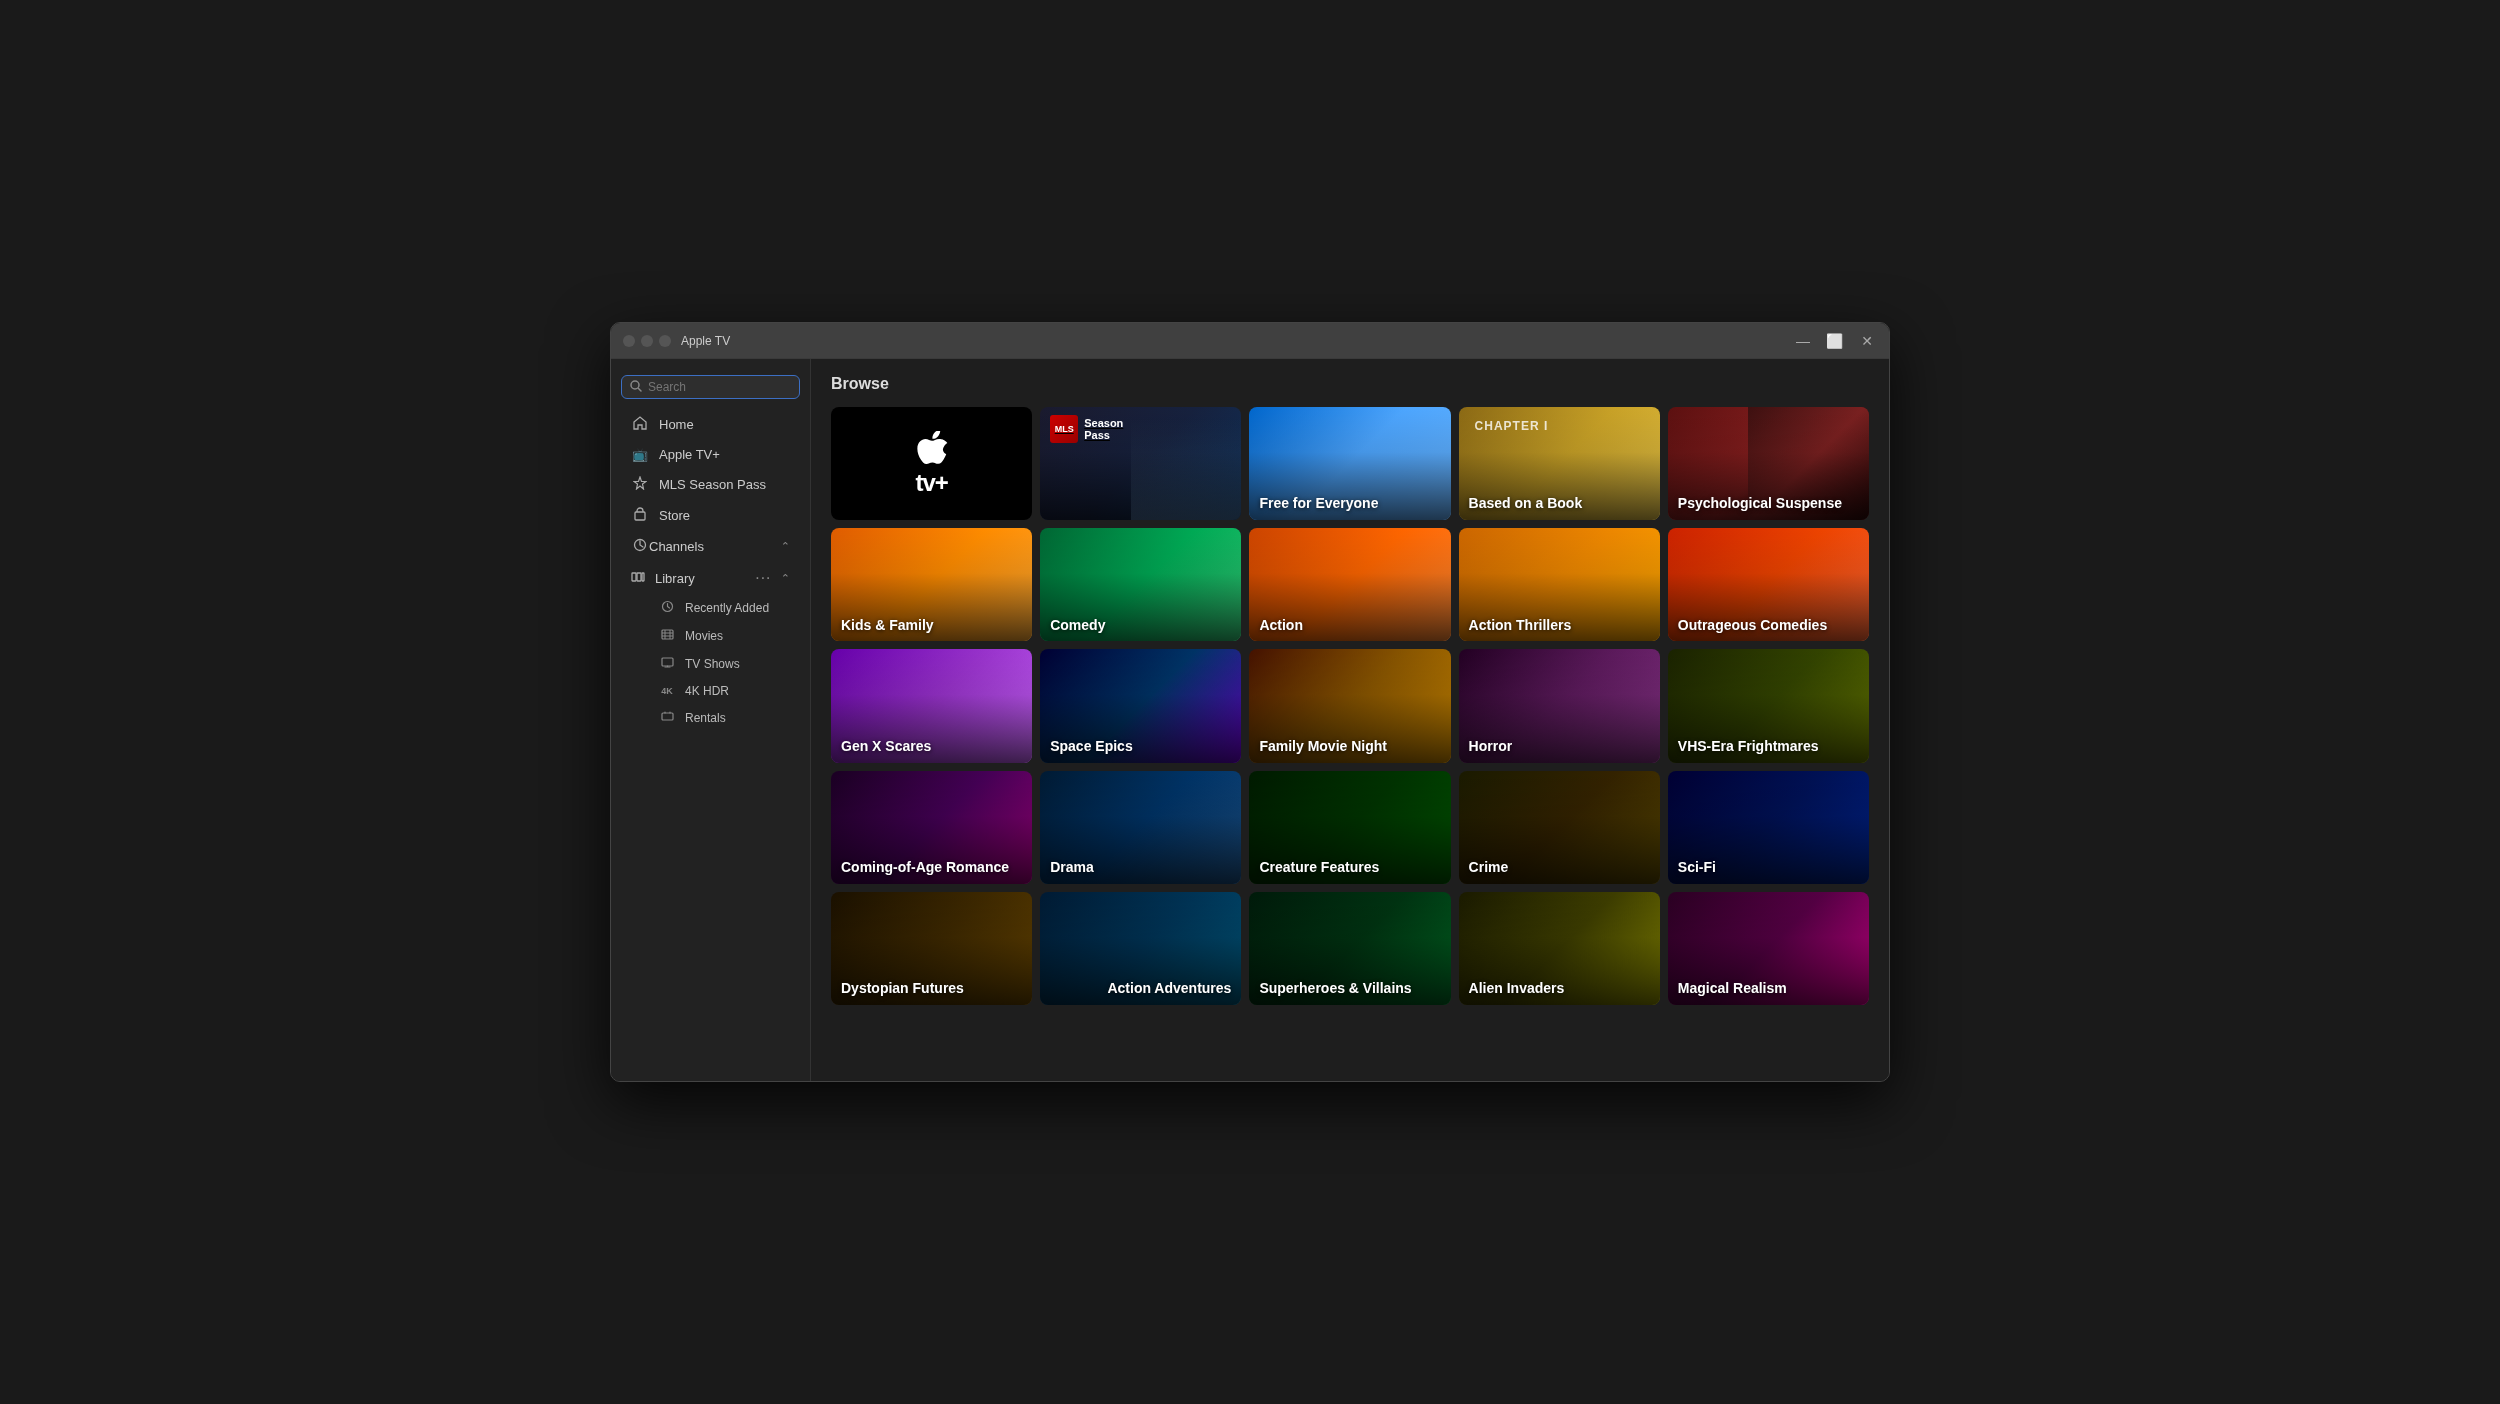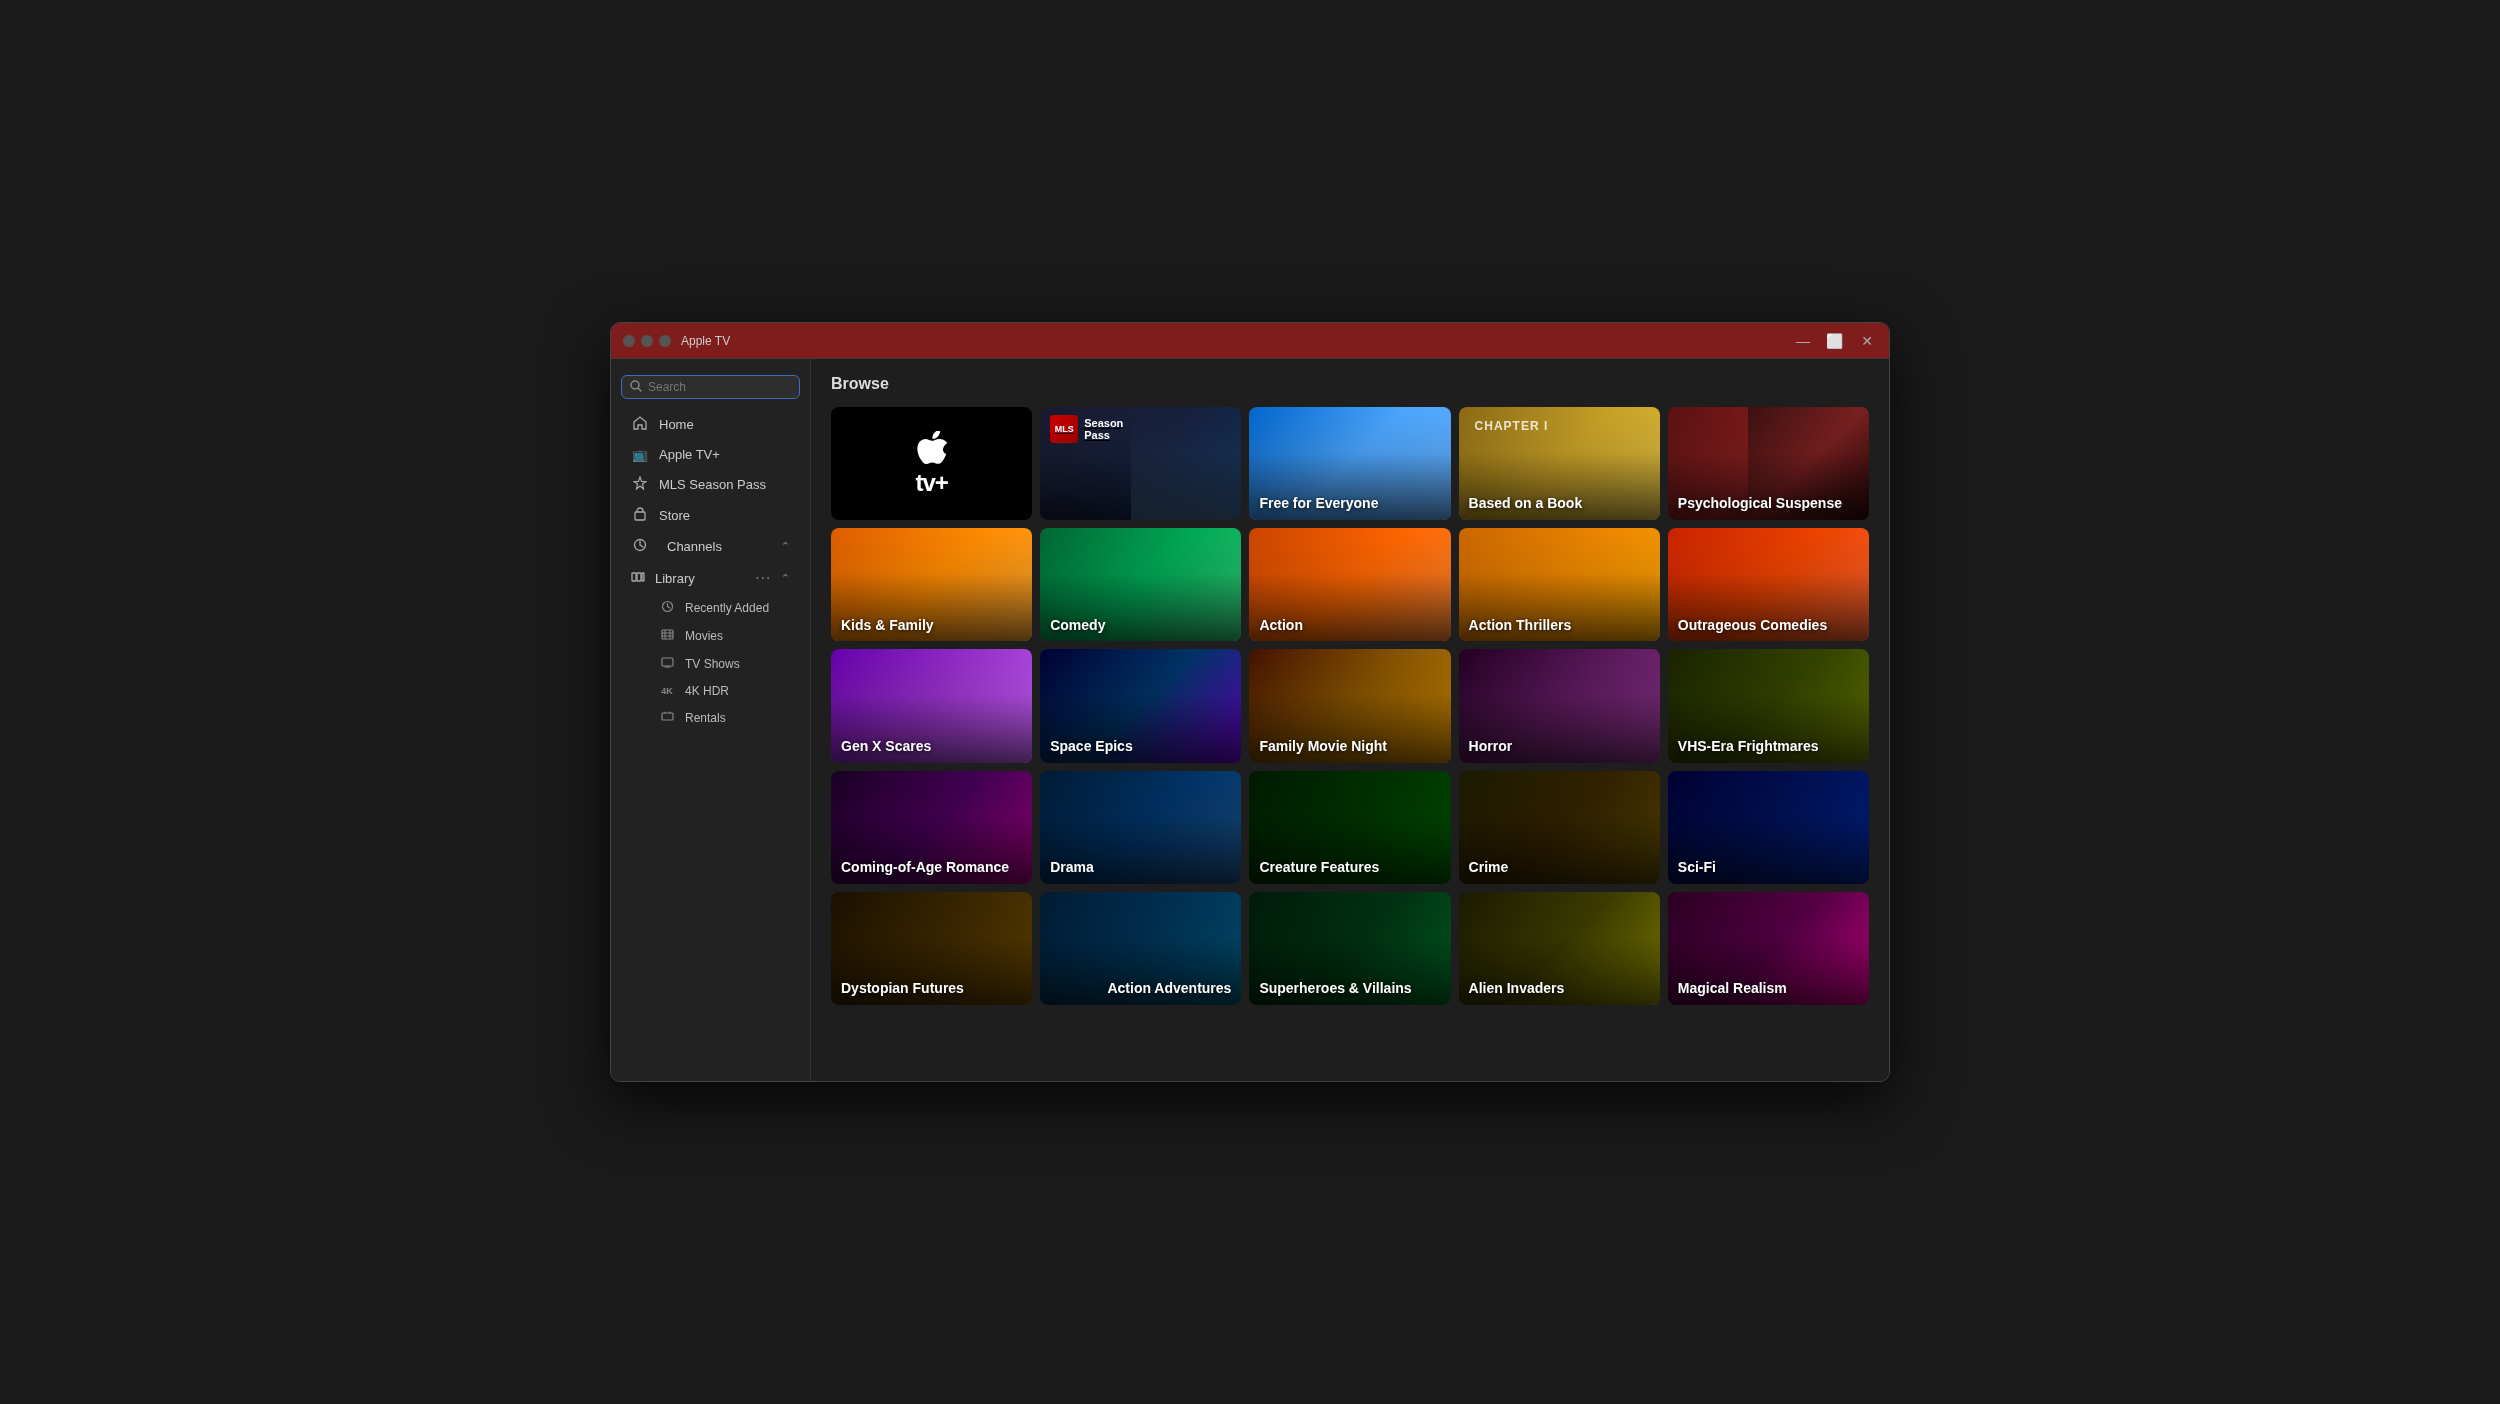--- a/index.html
+++ b/index.html
@@ -16,21 +16,21 @@
       height: 760px;
       background: #1e1e1e;
       border-radius: 10px;
       box-shadow: 0 20px 60px rgba(0,0,0,0.8);
       overflow: hidden;
       display: flex;
       flex-direction: column;
       border: 1px solid #444;
     }
     .titlebar {
-      background: #7f1d1d;
+      background: #404040;
       height: 36px;
       display: flex;
       align-items: center;
       padding: 0 12px;
       flex-shrink: 0;
       border-bottom: 1px solid #3a3a3a;
     }
     .titlebar-controls {
       display: flex;
       gap: 6px;
@@ -125,21 +125,21 @@
       display: flex;
       align-items: center;
       justify-content: space-between;
       padding: 6px 14px;
       cursor: pointer;
       color: #ccc;
       font-size: 13px;
       margin: 1px 6px;
       border-radius: 6px;
     }
-    .sidebar-section-header .left { display: flex; align-items: center; gap: 18px; }
+    .sidebar-section-header .left { display: flex; align-items: center; gap: 0; }
     .sidebar-section-header .icon { font-size: 14px; width: 18px; text-align: center; color: #aaa; }
     .chevron { font-size: 11px; color: #888; }
     .sub-item {
       display: flex;
       align-items: center;
       gap: 10px;
       padding: 5px 14px 5px 42px;
       cursor: pointer;
       color: #bbb;
       font-size: 12px;

